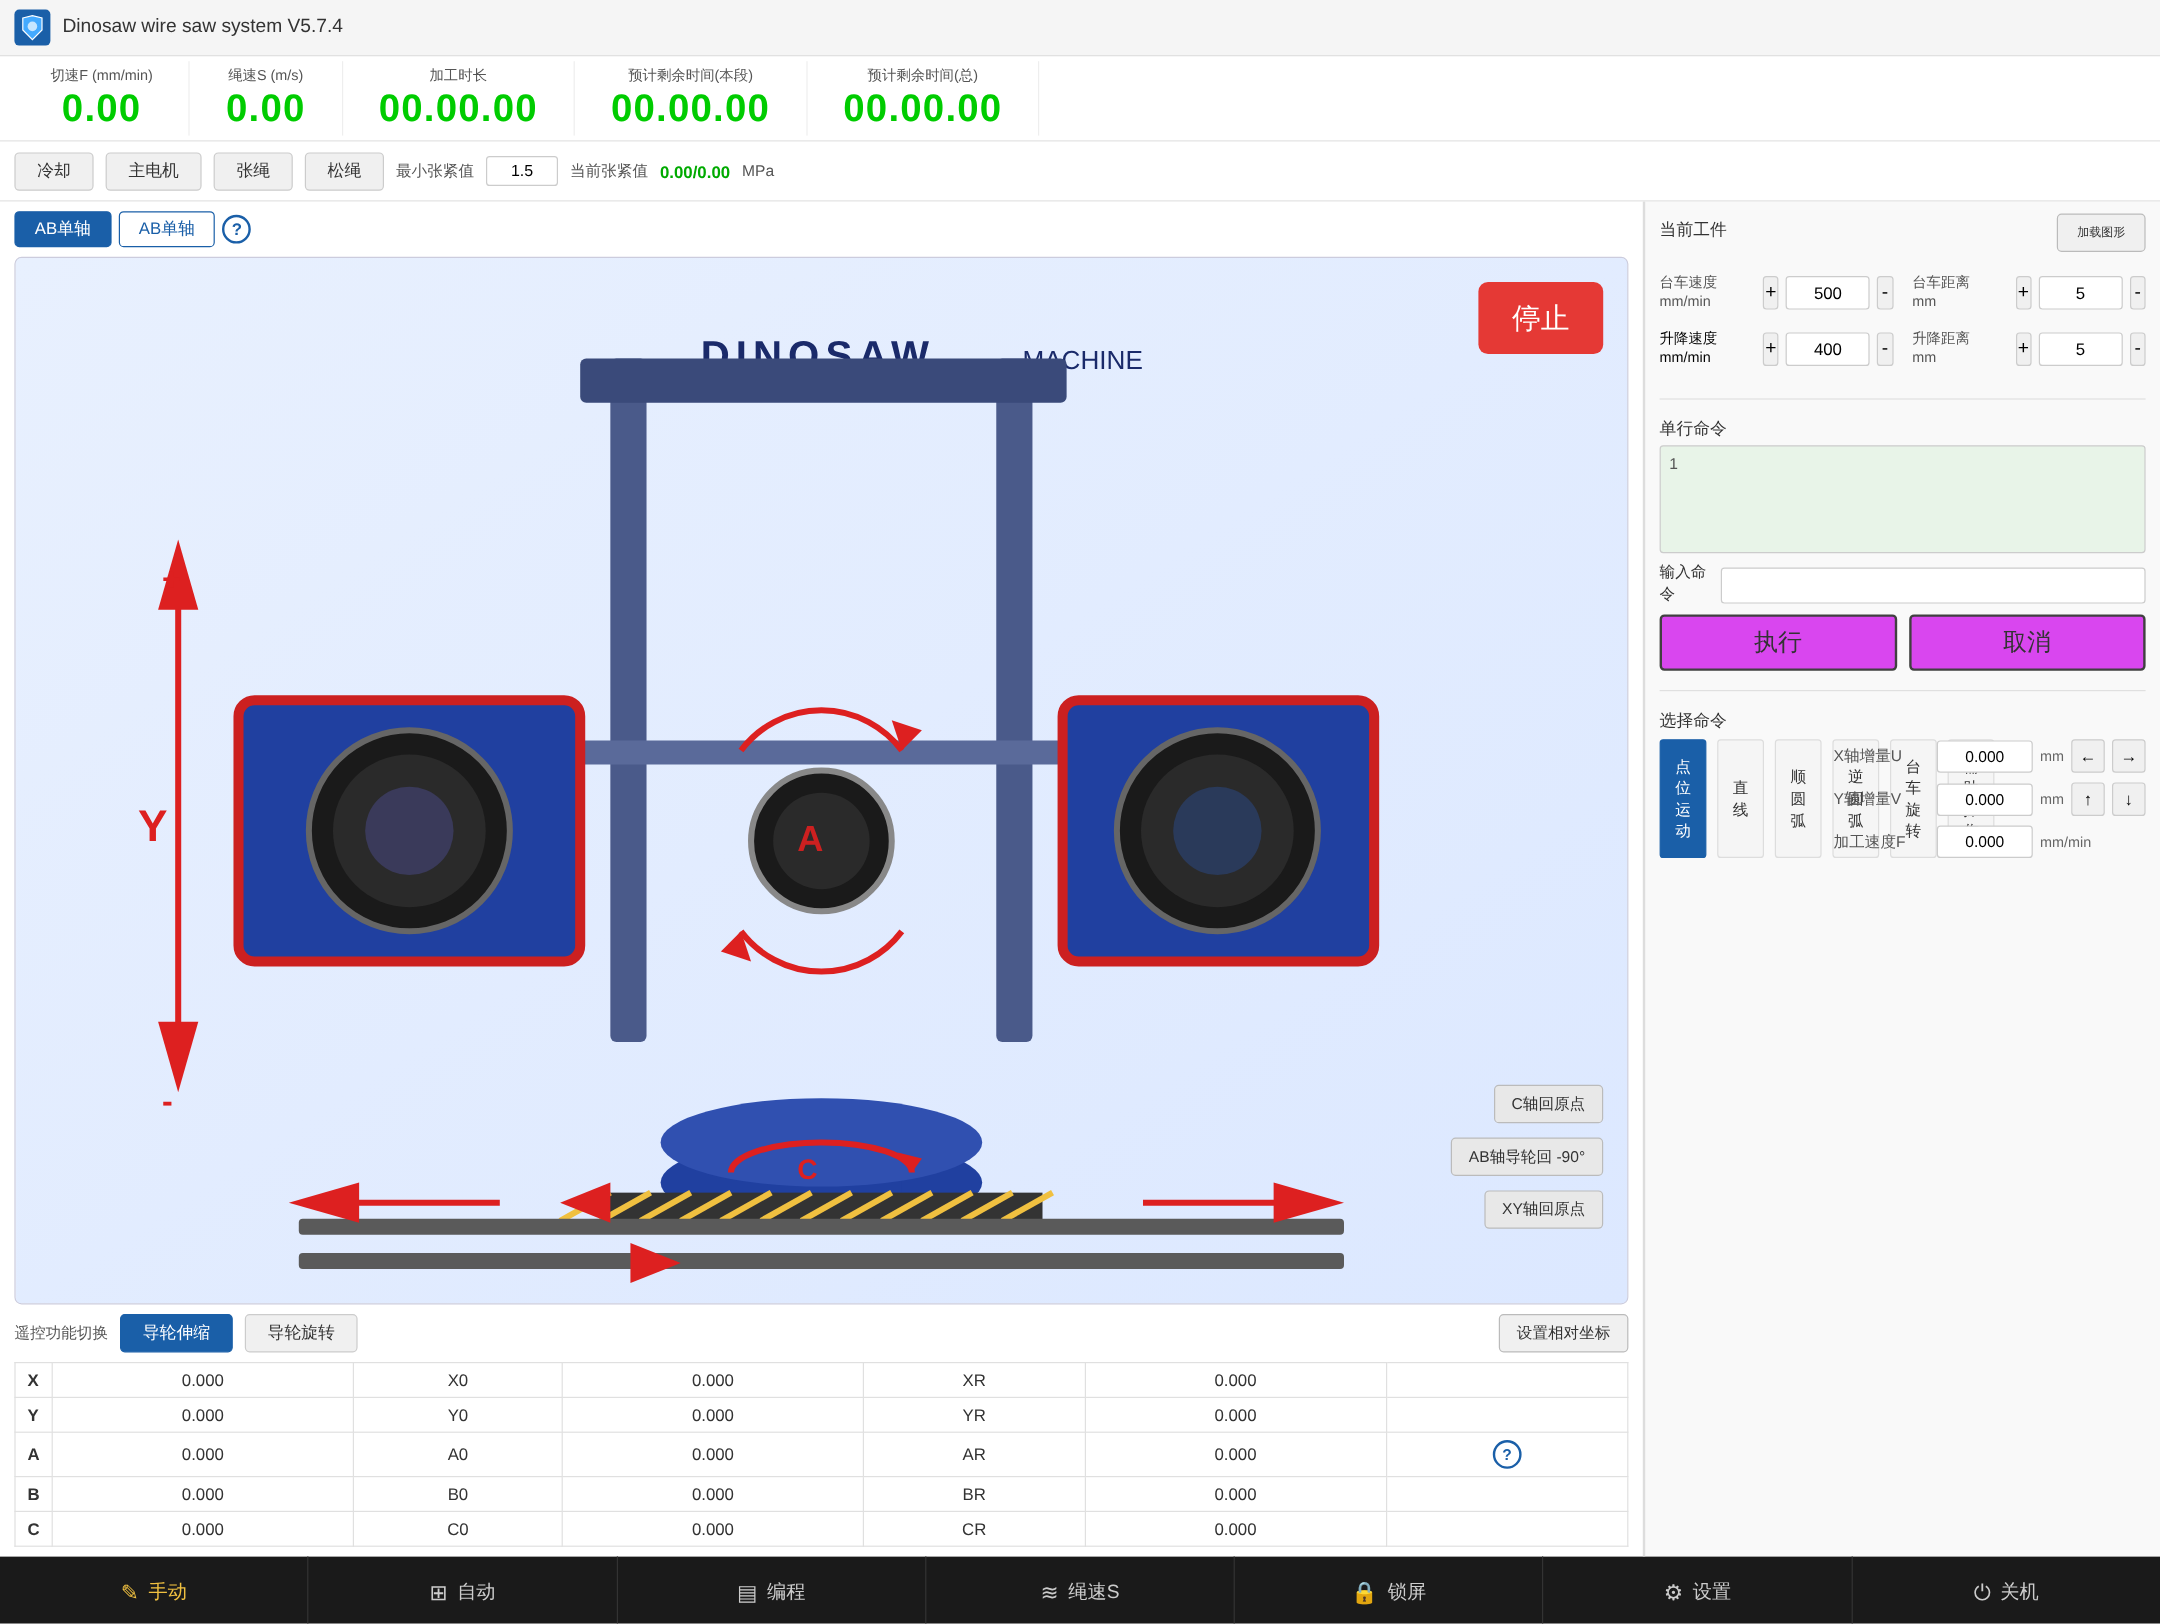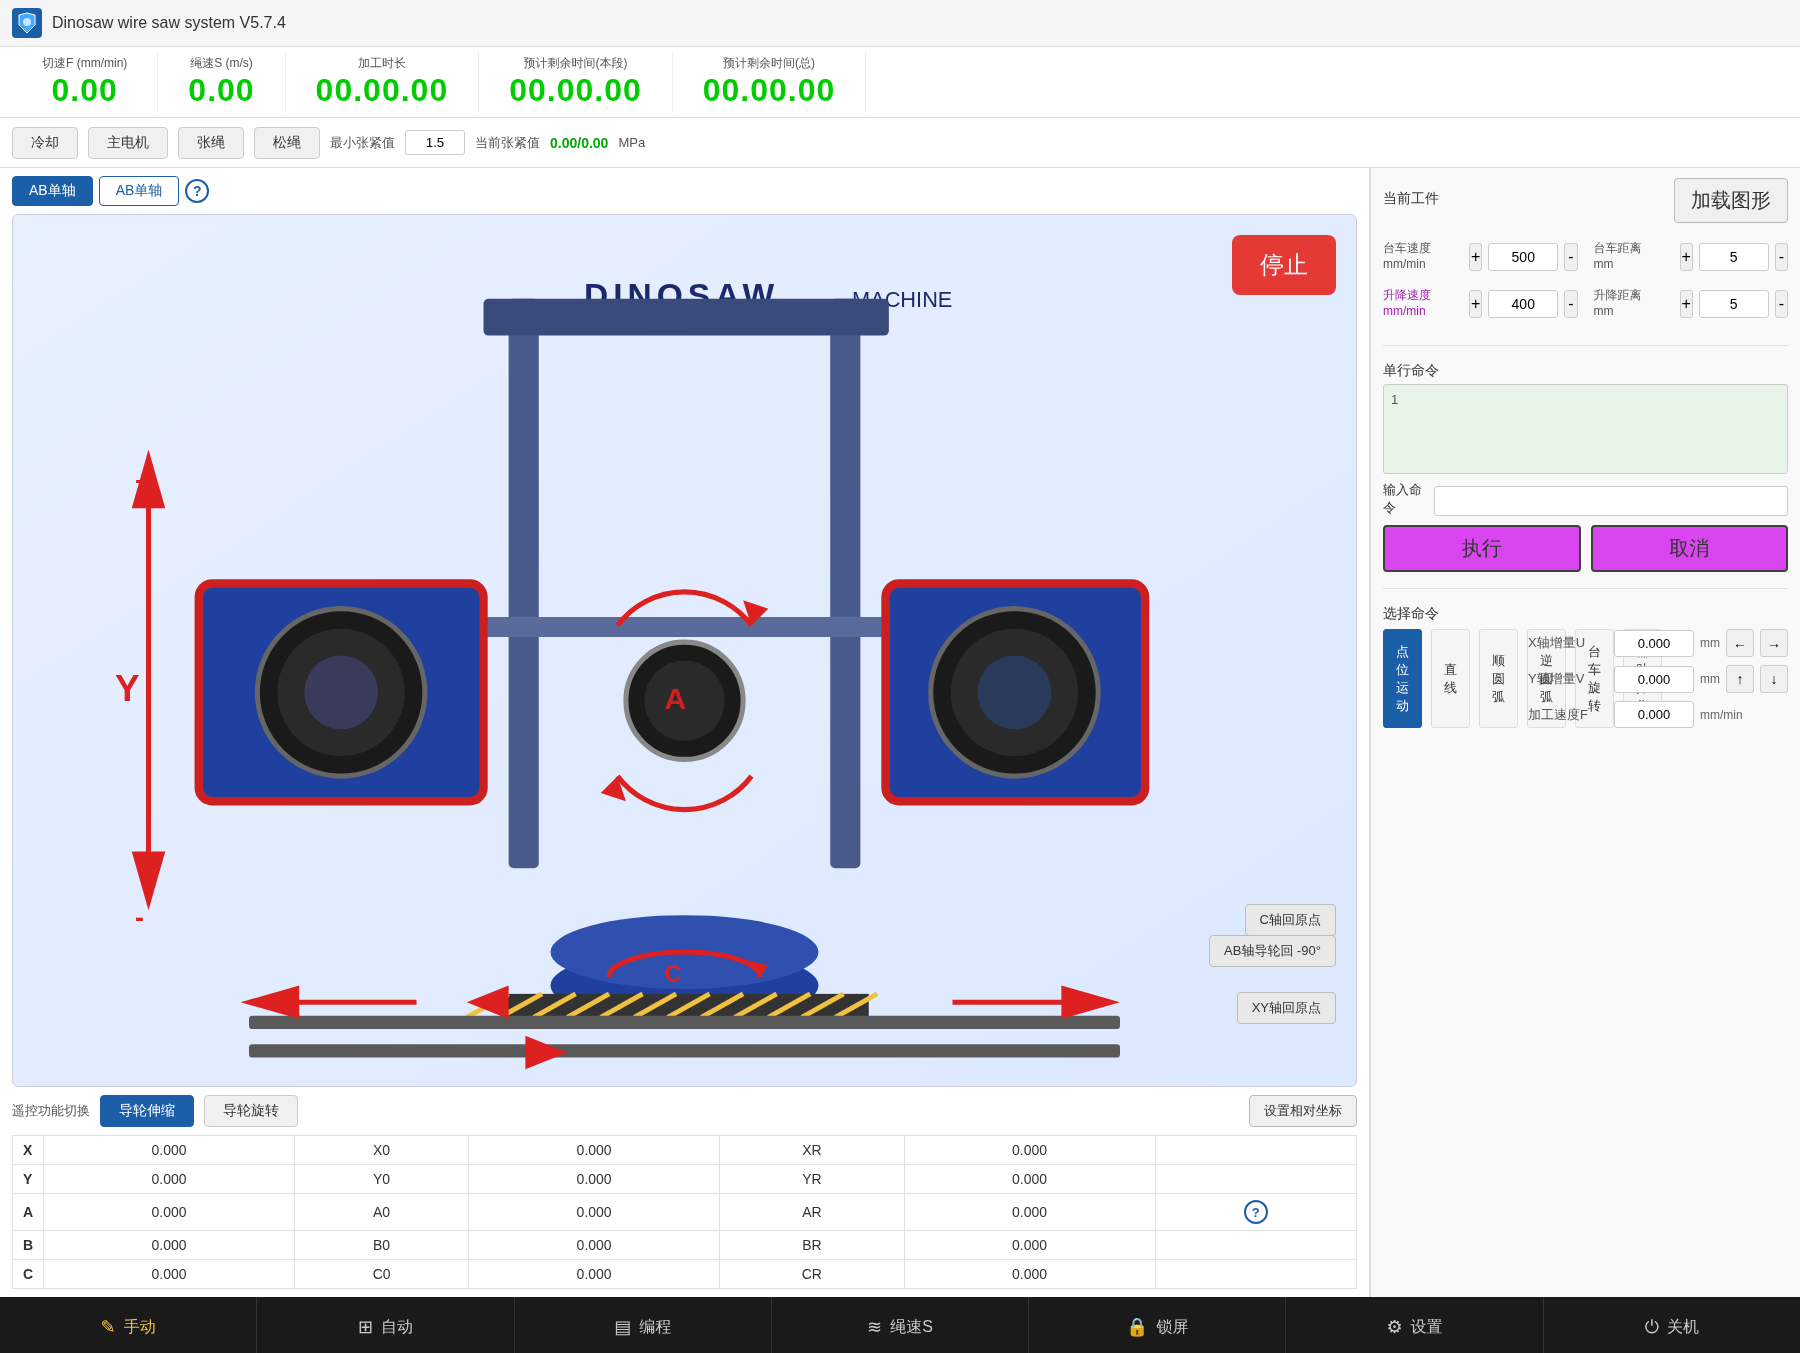--- a/index.html
+++ b/index.html
@@ -204,21 +204,21 @@
 
     
     .section-label { font-size: 14px; color: #333; font-weight: 500; margin-bottom: 4px; }
     
     .load-shape-btn {
       background: #f0f0f0;
       border: 1px solid #bbb;
       border-radius: 4px;
       padding: 8px 16px;
       cursor: pointer;
-      font-size: 20px;
+      font-size: 10px;
       color: #333;
       align-self: flex-end;
     }
     .num-input {
       width: 70px; padding: 5px 8px; border: 1px solid #ccc; border-radius: 3px; text-align: center; font-size: 14px;
     }
     .pm-btn {
       width: 28px; height: 28px;
       border: 1px solid #ccc;
       background: #f0f0f0;
@@ -530,21 +530,21 @@
 
         <polygon points="270,470 295,460 295,480" fill="#dd2020"></polygon>
         <polygon points="330,500 305,490 305,510" fill="#dd2020"></polygon>
       </svg>
       
       
       <button class="stop-btn">停止</button>
       
       
       <button class="machine-overlay-btn c-axis-btn" style="position:absolute; bottom:150px; right:20px;">C轴回原点</button>
-      <button class="machine-overlay-btn ab-axis-btn" style="position:absolute; bottom:119px; right:20px;">AB轴导轮回 -90°</button>
+      <button class="machine-overlay-btn ab-axis-btn" style="position:absolute; bottom:106px; right:20px;">AB轴导轮回 -90°</button>
       <button class="machine-overlay-btn xy-axis-btn" style="position:absolute; bottom:62px; right:20px;">XY轴回原点</button>
     </div>
 
     <div class="bottom-controls">
       <span class="remote-label">遥控功能切换</span>
       <button class="btn btn-blue">导轮伸缩</button>
       <button class="btn">导轮旋转</button>
       <div style="flex:1"></div>
       <button class="rel-coord-btn">设置相对坐标</button>
     </div>
@@ -612,21 +612,21 @@
       <button class="pm-btn">+</button>
       <input type="text" class="num-input" value="500" style="">
       <button class="pm-btn">-</button>
       <span style="font-size:12px; color:#555; min-width:80px; line-height:1.3; margin-left:10px;">台车距离<br>mm</span>
       <button class="pm-btn">+</button>
       <input type="text" class="num-input" value="5" style="">
       <button class="pm-btn">-</button>
     </div>
 
     <div style="display:flex; align-items:center; gap:6px; margin-bottom:10px;">
-      <span style="font-size:12px; color:#a21caf; min-width:80px; line-height:1.3;">升降速度<br>mm/min</span>
+      <span style="font-size:12px; color:#000000; min-width:80px; line-height:1.3;">升降速度<br>mm/min</span>
       <button class="pm-btn">+</button>
       <input type="text" class="num-input" value="400" style="">
       <button class="pm-btn">-</button>
       <span style="font-size:12px; color:#555; min-width:80px; line-height:1.3; margin-left:10px;">升降距离<br>mm</span>
       <button class="pm-btn">+</button>
       <input type="text" class="num-input" value="5" style="">
       <button class="pm-btn">-</button>
     </div>
 
     <div class="divider"></div>

